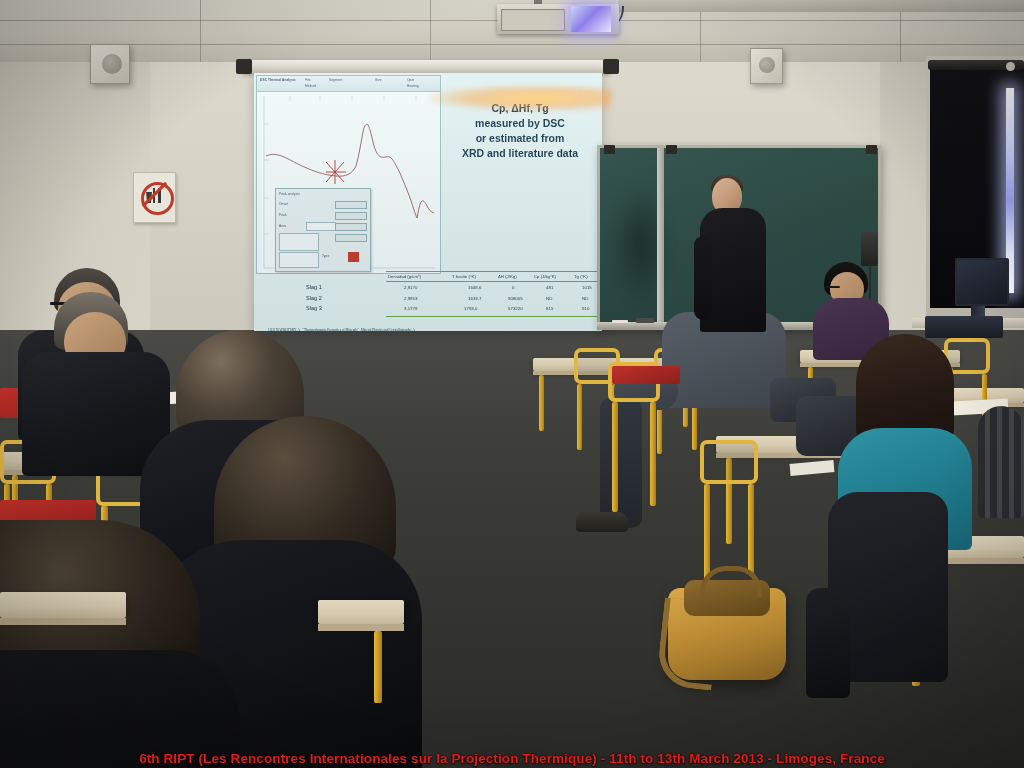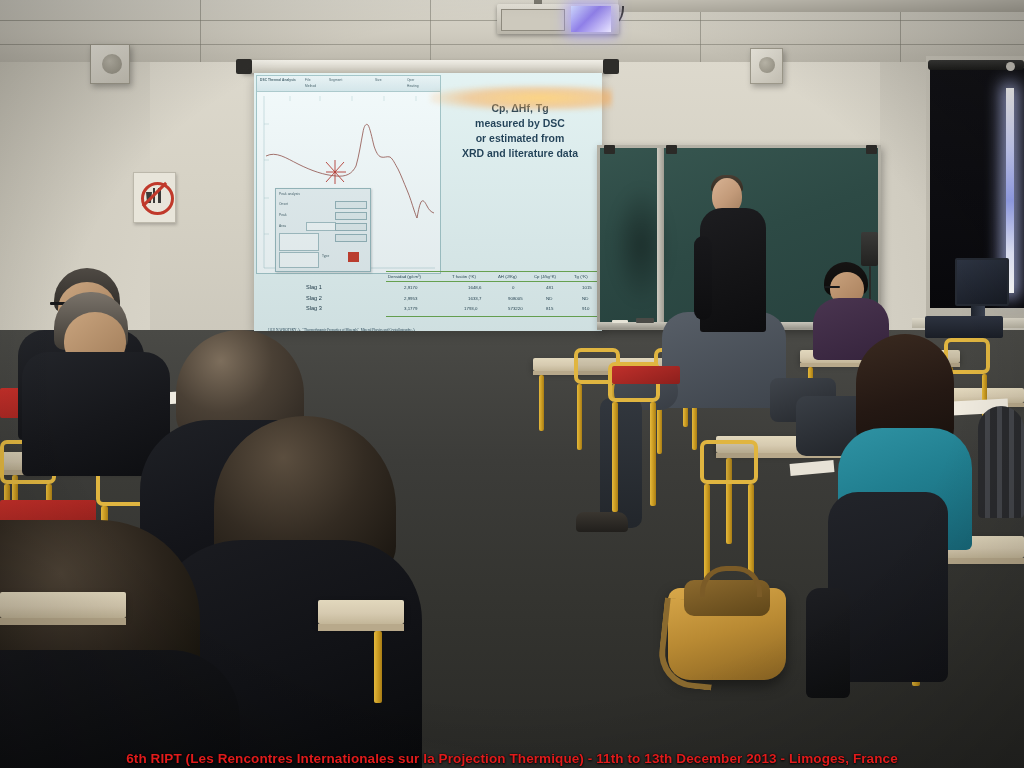--- a/index.html
+++ b/index.html
@@ -579,14 +579,14 @@
     <div class="edge" style="top:26px;width:126px;height:7px;"></div>
   </div>
   <div class="desk" style="left:318px;top:600px;">
     <div class="top" style="width:86px;height:24px;"></div>
     <div class="edge" style="top:24px;width:86px;height:7px;"></div>
     <div class="leg" style="left:56px;top:31px;width:8px;height:72px;"></div>
   </div>
 
   <div class="vignette"></div>
 
-  <div class="caption">6th RIPT (Les Rencontres Internationales sur la Projection Thermique) - 11th to 13th December 2013 - Limoges, France</div>
+  <div class="caption">6th RIPT (Les Rencontres Internationales sur la Projection Thermique) - 11th to 13th March 2013 - Limoges, France</div>
 </div>
 
 </body></html>

